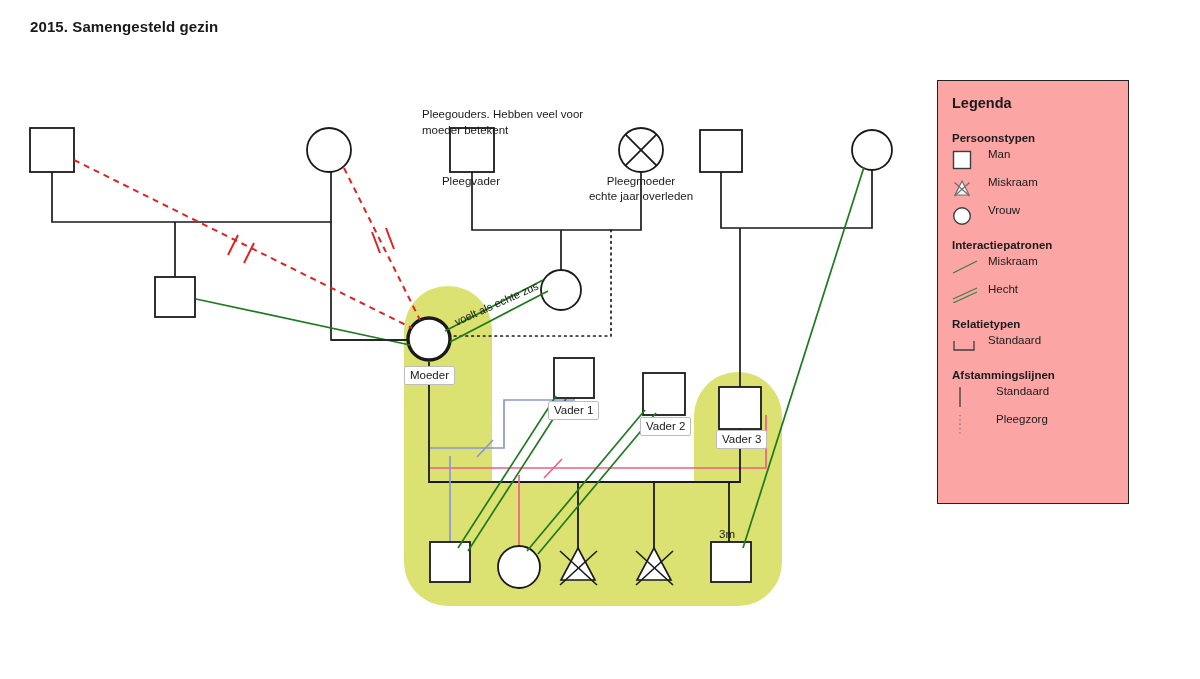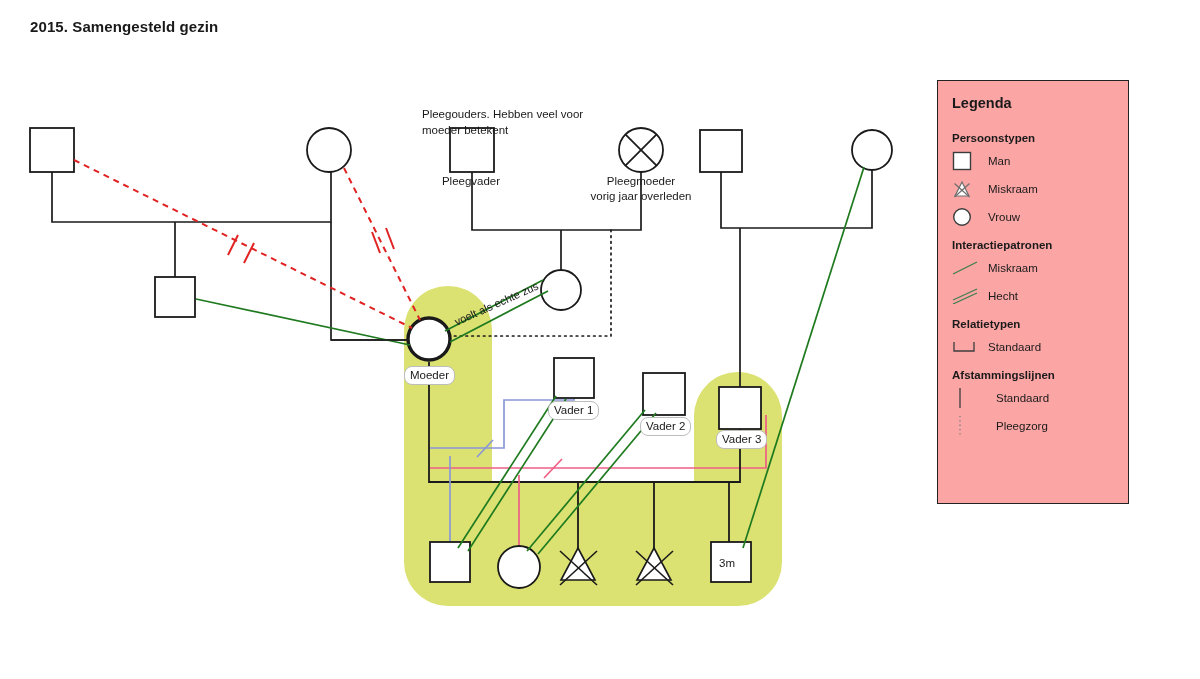--- a/index.html
+++ b/index.html
@@ -14,40 +14,40 @@
   .note{position:absolute;font-size:11.5px;line-height:16px;color:#1a1a1a;white-space:pre-line;margin-top:36px;}
   #note-pleegouders{left:422px;top:70px;}
 
   
   .caption{position:absolute;font-size:11.5px;line-height:15px;text-align:center;color:#1a1a1a;white-space:pre-line;}
   #cap-pleegvader{left:410px;top:174px;width:122px;}
   #cap-pleegmoeder{left:570px;top:174px;width:142px;}
 
   
   .boxlabel{position:absolute;font-size:11.5px;line-height:15px;background:#ffffff;
-            border:1px solid #bdbdbd;border-radius:8px;padding:1px 5px;white-space:nowrap;}
+            border:1px solid #bdbdbd;border-radius:2px;padding:1px 5px;white-space:nowrap;}
   #lab-moeder{left:404px;top:366px;}
   #lab-vader1{left:548px;top:401px;}
   #lab-vader2{left:640px;top:417px;}
   #lab-vader3{left:716px;top:430px;}
 
   
   .agelabel{position:absolute;font-size:11.5px;color:#1a1a1a;}
-  #lab-3m{left:719px;top:557px;}
+  #lab-3m{left:719px;top:528px;}
 
   
   #lab-zus{position:absolute;left:455px;top:316px;font-size:11px;color:#1a1a1a;
            transform:rotate(-24deg);transform-origin:0 50%;background:transparent;white-space:nowrap;}
 
   
   #legend{position:absolute;left:937px;top:80px;width:192px;height:424px;
           background:#fca5a5;border:1px solid #222;box-sizing:border-box;padding:14px 0 0 0;}
   #legend h2{margin:0 0 14px 14px;font-size:14.5px;font-weight:bold;}
   .lg-group{margin:0 0 4px 14px;font-size:11.5px;font-weight:bold;padding-top:7px;}
-  .lg-row{display:flex;align-items:center;margin:0 0 2px 14px;height:26px;}
+  .lg-row{display:flex;margin:0 0 2px 14px;height:26px;}
   .lg-ico{width:30px;height:24px;flex:0 0 30px;display:flex;align-items:center;justify-content:flex-start;}
   .lg-txt{font-size:11.5px;color:#1a1a1a;margin-left:6px;}
   .lg-txt.ind{margin-left:14px;}
 </style>
 </head>
 <body>
 
 <div id="title">2015. Samengesteld gezin</div>
 
 <svg id="canvas" viewBox="0 0 1200 679" xmlns="http://www.w3.org/2000/svg">
@@ -176,21 +176,21 @@
   <line x1="864" y1="167" x2="743" y2="548" stroke="#1f7a1f" stroke-width="1.7"></line>
 
   <line x1="331" y1="340" x2="408" y2="340" stroke="#1a1a1a" stroke-width="1.7"></line>
 </svg>
 
 <div class="note" id="note-pleegouders">Pleegouders. Hebben veel voor
 moeder betekent</div>
 
 <div class="caption" id="cap-pleegvader">Pleegvader</div>
 <div class="caption" id="cap-pleegmoeder">Pleegmoeder
-vorig jaar overleden</div>
+echte jaar overleden</div>
 
 <div class="boxlabel" id="lab-moeder">Moeder</div>
 <div class="boxlabel" id="lab-vader1">Vader 1</div>
 <div class="boxlabel" id="lab-vader2">Vader 2</div>
 <div class="boxlabel" id="lab-vader3">Vader 3</div>
 
 <div class="agelabel" id="lab-3m">3m</div>
 
 <div id="lab-zus">voelt als echte zus</div>
 

